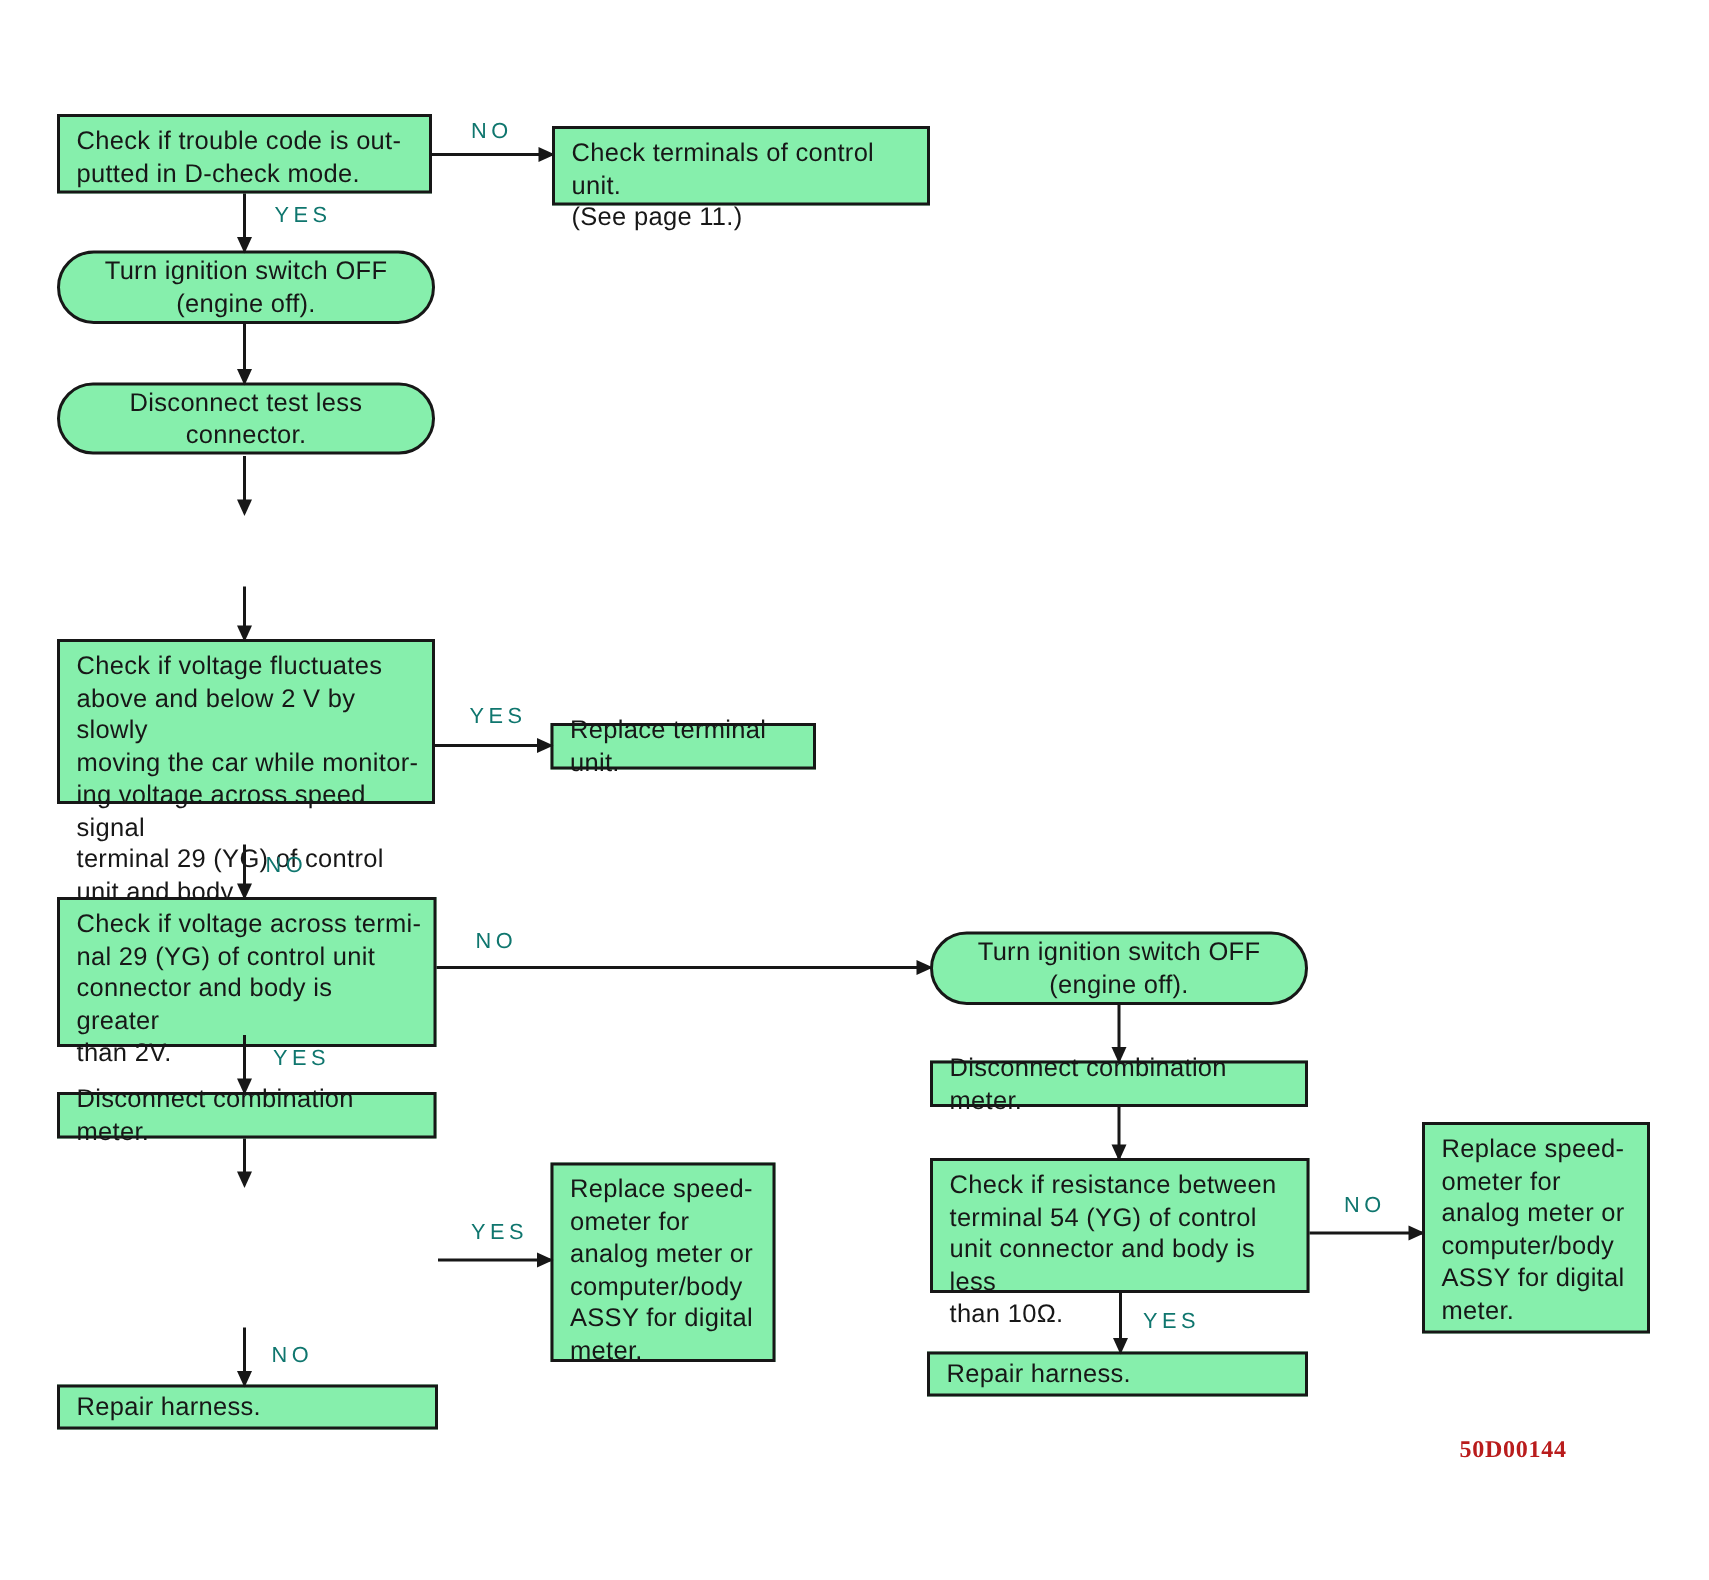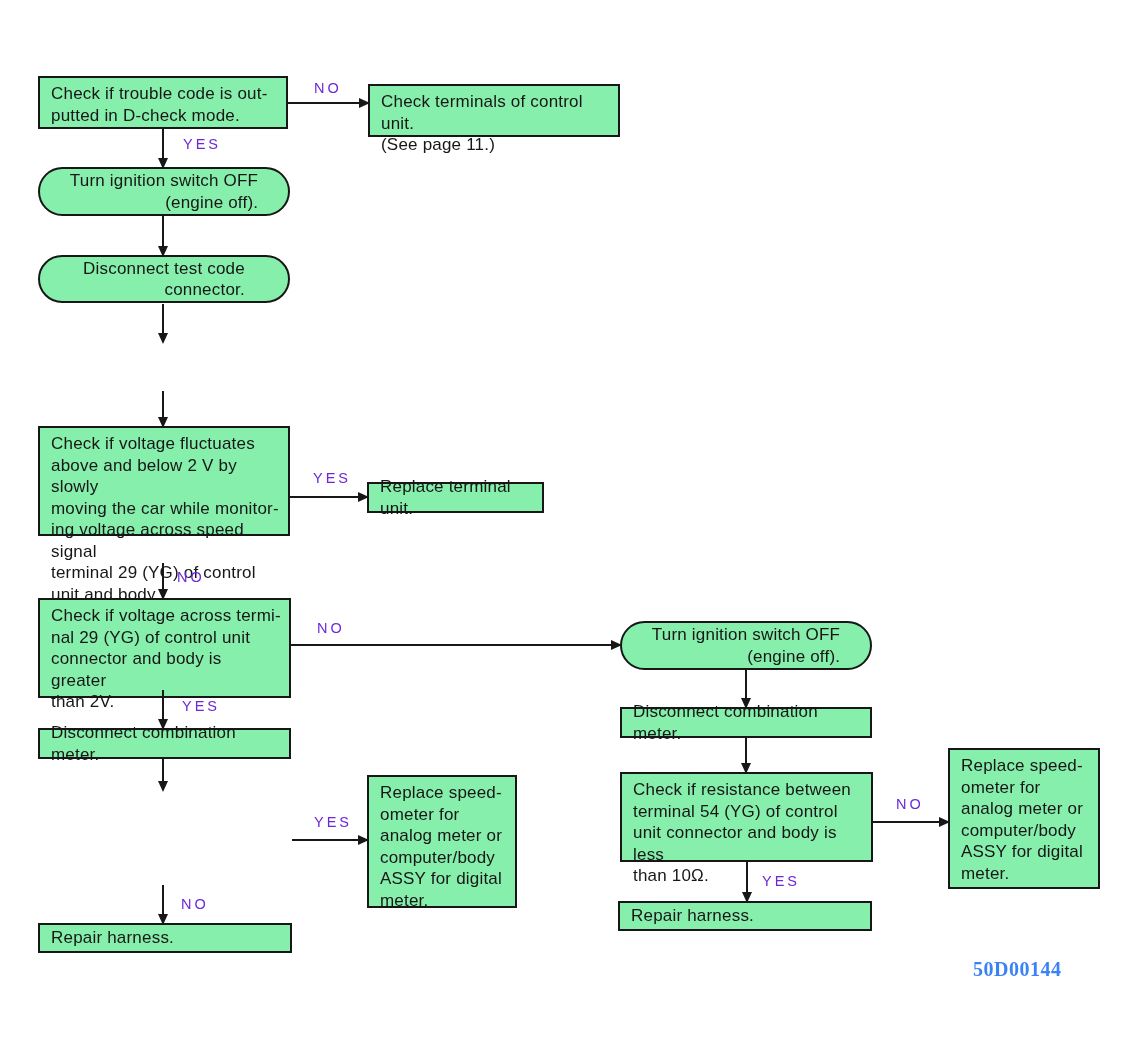--- a/index.html
+++ b/index.html
@@ -9,32 +9,32 @@
   }
   .node{
     position:absolute;box-sizing:border-box;border:2px solid #171717;background:#86efac;
     display:flex;align-items:center;font-size:17px;line-height:21.5px;letter-spacing:.2px;
   }
   .node .txt{white-space:pre-line;display:block;}
   .rect .txt{padding:4px 8px 4px 11px;}
   .top{align-items:flex-start;}
   .top .txt{padding-top:5px;}
   .pill{border-radius:26px;justify-content:center;}
-  .pill .txt{padding:0 6px;text-align:right;}
+  .pill .txt{padding:0 6px;text-align:center;}
   .vline{position:absolute;width:2px;background:#171717;}
   .hline{position:absolute;height:2px;background:#171717;}
   .ah-d{position:absolute;left:-4px;bottom:-2px;width:0;height:0;
         border-left:5px solid transparent;border-right:5px solid transparent;
         border-top:11px solid #171717;}
   .ah-r{position:absolute;right:-2px;top:-4px;width:0;height:0;
         border-top:5px solid transparent;border-bottom:5px solid transparent;
         border-left:11px solid #171717;}
-  .lbl{position:absolute;font-size:14.5px;letter-spacing:3px;white-space:nowrap;color:#6d28d9;}
+  .lbl{position:absolute;font-size:14.5px;letter-spacing:3px;white-space:nowrap;color:#0f766e;}
   .figcode{position:absolute;font-family:"Liberation Serif",serif;font-weight:bold;
-           font-size:20px;letter-spacing:.5px;color:#3b82f6;}
+           font-size:16px;letter-spacing:.5px;color:#b91c1c;}
 </style>
 </head>
 <body>
 
 <div class="canvas">
 
   <div class="node rect top" style="left:38px;top:76px;width:250px;height:53px">
     <span class="txt">Check if trouble code is out-
 putted in D-check mode.</span>
   </div>
@@ -43,21 +43,21 @@
     <span class="txt">Check terminals of control unit.
 (See page 11.)</span>
   </div>
 
   <div class="node pill" style="left:38px;top:167px;width:252px;height:49px">
     <span class="txt">Turn ignition switch OFF
 (engine off).</span>
   </div>
 
   <div class="node pill" style="left:38px;top:255px;width:252px;height:48px">
-    <span class="txt">Disconnect test code
+    <span class="txt">Disconnect test less
 connector.</span>
   </div>
 
 
   <div class="node rect top" style="left:38px;top:426px;width:252px;height:110px">
     <span class="txt">Check if voltage fluctuates
 above and below 2 V by slowly
 moving the car while monitor-
 ing voltage across speed signal
 terminal 29 (YG) of control

